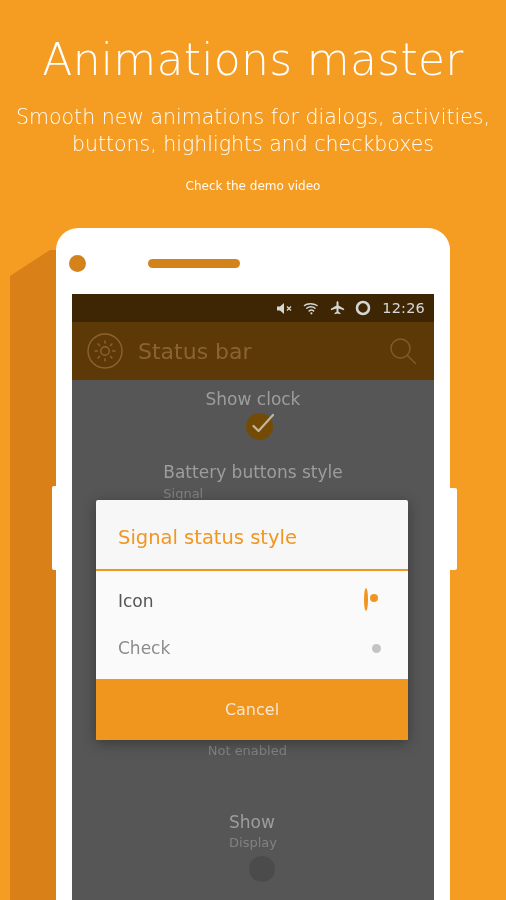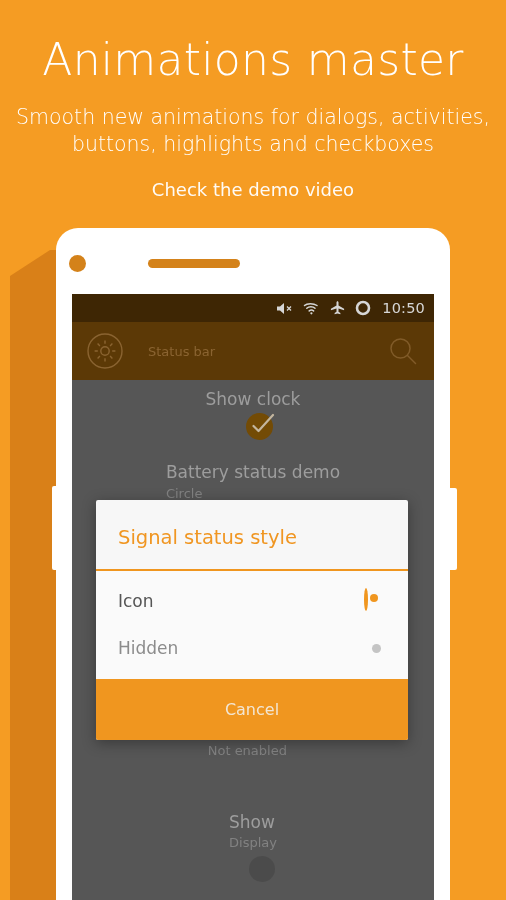--- a/index.html
+++ b/index.html
@@ -14,21 +14,21 @@
   #promo{position:absolute;left:0;top:0;width:506px;text-align:center;color:#fff;}
   #promo-title{
     font-size:44px;font-weight:300;letter-spacing:.3px;line-height:1;
     margin-top:38px;color:#FFFFFF;
   }
   #promo-sub{
     font-size:20.5px;font-weight:300;line-height:1.34;margin-top:22px;
     color:#FFFFFF;padding:0 8px;
   }
   #promo-note{
-    font-size:18px;font-weight:400;margin-top:20px;color:#FFFFFF;opacity:.96;
+    font-size:12px;font-weight:400;margin-top:20px;color:#FFFFFF;opacity:.96;
   }
 
   
   #phone-shadow{
     position:absolute;left:10px;top:250px;width:70px;height:650px;
     background:#D98018;
     clip-path:polygon(0 26px,40px 0,100% 0,100% 100%,0 100%);
   }
 
   
@@ -65,21 +65,21 @@
   #statusbar .sb-icon{display:flex;align-items:center;}
   #sb-time{color:#FFFFFF;font-size:14.5px;font-weight:400;margin-left:2px;letter-spacing:.2px;}
 
   
   #appbar{
     position:relative;height:58px;background:#6E4508;
     display:flex;align-items:center;padding:0 14px;box-sizing:border-box;
   }
   #appbar-gear{width:38px;height:38px;flex:0 0 auto;}
   #appbar-title{
-    color:#A5773B;font-size:13px;font-weight:400;margin-left:24px;flex:1 1 auto;
+    color:#A5773B;font-size:22px;font-weight:400;margin-left:14px;flex:1 1 auto;
   }
   #appbar-search{width:34px;height:34px;flex:0 0 auto;opacity:.8;}
 
   
   #list{position:relative;padding:0 16px;box-sizing:border-box;}
   .row{
     position:relative;display:flex;align-items:center;min-height:42px;
     padding:9px 0 9px 0;box-sizing:border-box;flex-direction:column;
   }
   .row-texts{flex:1 1 auto;min-width:0;}
@@ -175,21 +175,21 @@
     <span class="sb-icon">
       <svg width="17" height="16" viewBox="0 0 17 16">
         <path d="M8.5 1.2c.6 0 1 .6 1 1.3v3.1l5.6 3.1v1.5L9.5 8.6v3.1l1.9 1.3v1.2L8.5 13.4l-2.9.8v-1.2l1.9-1.3V8.6L1.9 10.2V8.7l5.6-3.1V2.5c0-.7.4-1.3 1-1.3z" fill="#fff"></path>
       </svg>
     </span>
     <span class="sb-icon">
       <svg width="16" height="16" viewBox="0 0 16 16">
         <circle cx="8" cy="8" r="6" fill="none" stroke="#fff" stroke-width="2.6"></circle>
       </svg>
     </span>
-    <span id="sb-time">10:50</span>
+    <span id="sb-time">12:26</span>
   </div>
 
   <div id="appbar">
     <span id="appbar-gear">
       <svg width="38" height="38" viewBox="0 0 38 38">
         <circle cx="19" cy="19" r="17" fill="none" stroke="#A5773B" stroke-width="1.4"></circle>
         <g fill="none" stroke="#A5773B" stroke-width="1.4">
           <circle cx="19" cy="19" r="4.2"></circle>
           <path d="M19 8.6v3.2M19 26.2v3.2M8.6 19h3.2M26.2 19h3.2M11.6 11.6l2.3 2.3M24.1 24.1l2.3 2.3M26.4 11.6l-2.3 2.3M13.9 24.1l-2.3 2.3"></path>
         </g>
@@ -213,22 +213,22 @@
       <div class="row-ctl">
         <div class="toggle-on"></div>
         <svg class="toggle-on-check" viewBox="0 0 32 32">
           <path d="M8.5 17l5 5L28 6" fill="none" stroke="#E9D9BE" stroke-width="2.2" stroke-linecap="round" stroke-linejoin="round"></path>
         </svg>
       </div>
     </div>
 
     <div class="row">
       <div class="row-texts">
-        <div class="row-title">Battery status demo</div>
-        <div class="row-sub">Circle</div>
+        <div class="row-title">Battery buttons style</div>
+        <div class="row-sub">Signal</div>
       </div>
       <div class="row-ctl"></div>
     </div>
 
     <div class="row">
       <div class="row-texts">
         <div class="row-title">Show</div>
       </div>
       <div class="row-ctl">
         <div class="toggle-on"></div>
@@ -283,21 +283,21 @@
   <div id="dialog-divider"></div>
 
   <div id="dialog-options">
     <div class="opt">
       <span class="opt-label sel">Icon</span>
       <span class="radio">
         <span class="radio-sel"></span>
       </span>
     </div>
     <div class="opt">
-      <span class="opt-label">Hidden</span>
+      <span class="opt-label">Check</span>
       <span class="radio">
         <span class="radio-dot"></span>
       </span>
     </div>
   </div>
 
   <div id="dialog-cancel">Cancel</div>
 </div>
 
 </body></html>

